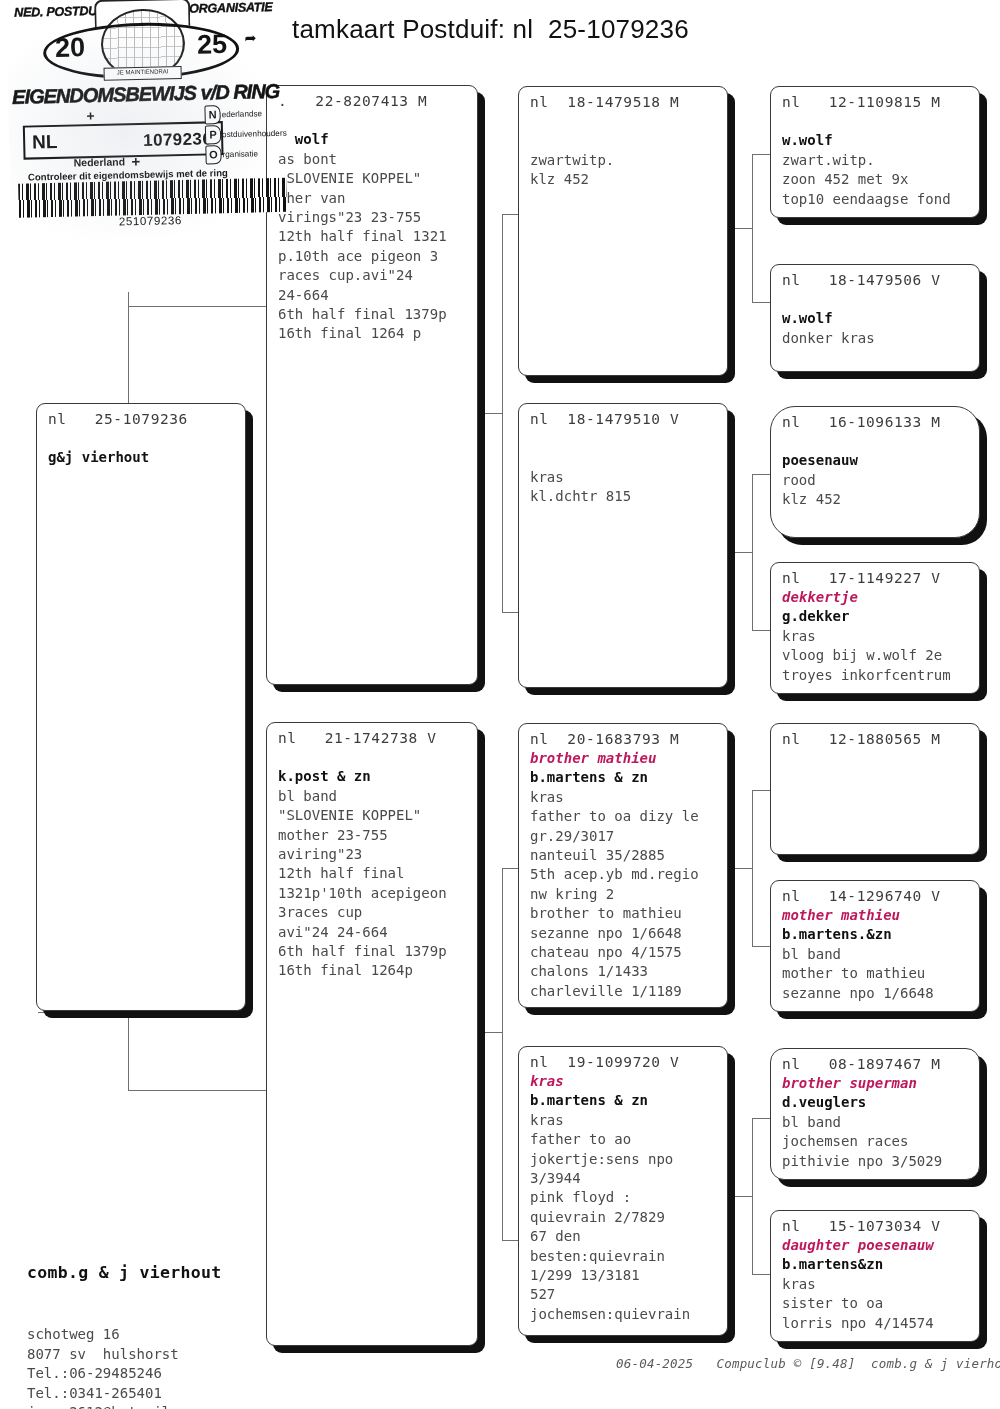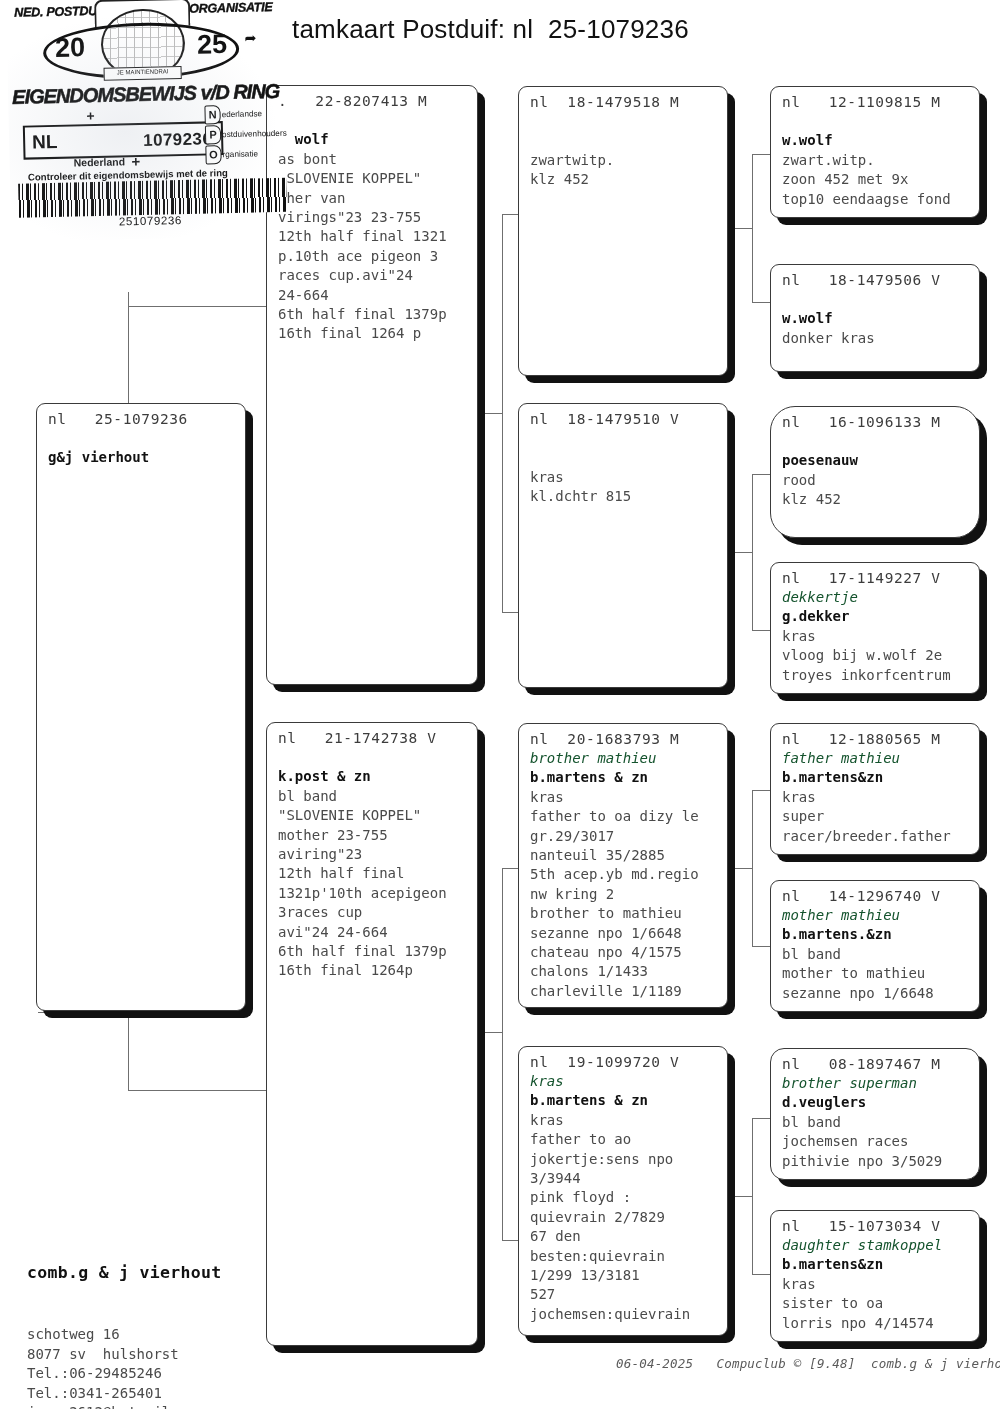--- a/index.html
+++ b/index.html
@@ -24,21 +24,21 @@
     padding:7px 9px 6px 11px;
     box-shadow:7px 7px 0 0 #111;
     overflow:hidden;
   }
   .ring{
     font-size:14.5px;letter-spacing:.6px;color:#3c3c3c;white-space:pre;
     margin-bottom:2px;
   }
   .lines{font-size:14px;line-height:19.4px;color:#4a4a4a;white-space:pre;}
   .lines .b{font-weight:bold;color:#111;}
-  .lines .i{font-weight:normal;font-style:italic;color:#14532d;}
+  .lines .i{font-weight:bold;font-style:italic;color:#be185d;}
 
   
   .conn{position:absolute;background:#6f6f6f;}
   .vline{width:1.2px;}
   .hline{height:1.2px;}
 
   
   .owner{position:absolute;left:27px;top:1225px;white-space:pre;}
   .owner .name{font-size:16.5px;font-weight:bold;color:#111;letter-spacing:.3px;}
   .owner .addr{font-size:14px;line-height:19.5px;color:#4a4a4a;margin-top:5px;}
@@ -318,26 +318,20 @@
     <div class="lines"><span class="i">dekkertje</span>
 <span class="b">g.dekker</span>
 <span>kras</span>
 <span>vloog bij w.wolf 2e</span>
 <span>troyes inkorfcentrum</span>
 </div>
   </div>
 
   <div class="card" style="left:770px;top:723px;width:210px;height:132px;">
     <div class="ring">nl   12-1880565 M</div>
-    <div class="lines"><span class="i">father mathieu</span>
-<span class="b">b.martens&amp;zn</span>
-<span>kras</span>
-<span>super</span>
-<span>racer/breeder.father</span>
-</div>
   </div>
 
   <div class="card" style="left:770px;top:880px;width:210px;height:132px;">
     <div class="ring">nl   14-1296740 V</div>
     <div class="lines"><span class="i">mother mathieu</span>
 <span class="b">b.martens.&amp;zn</span>
 <span>bl band</span>
 <span>mother to mathieu</span>
 <span>sezanne npo 1/6648</span>
 </div>
@@ -348,21 +342,21 @@
     <div class="lines"><span class="i">brother superman</span>
 <span class="b">d.veuglers</span>
 <span>bl band</span>
 <span>jochemsen races</span>
 <span>pithivie npo 3/5029</span>
 </div>
   </div>
 
   <div class="card" style="left:770px;top:1210px;width:210px;height:132px;">
     <div class="ring">nl   15-1073034 V</div>
-    <div class="lines"><span class="i">daughter stamkoppel</span>
+    <div class="lines"><span class="i">daughter poesenauw</span>
 <span class="b">b.martens&amp;zn</span>
 <span>kras</span>
 <span>sister to oa</span>
 <span>lorris npo 4/14574</span>
 </div>
   </div>
 
   <div class="owner">
     <div class="name">comb.g &amp; j vierhout</div>
     <div class="addr">schotweg 16

